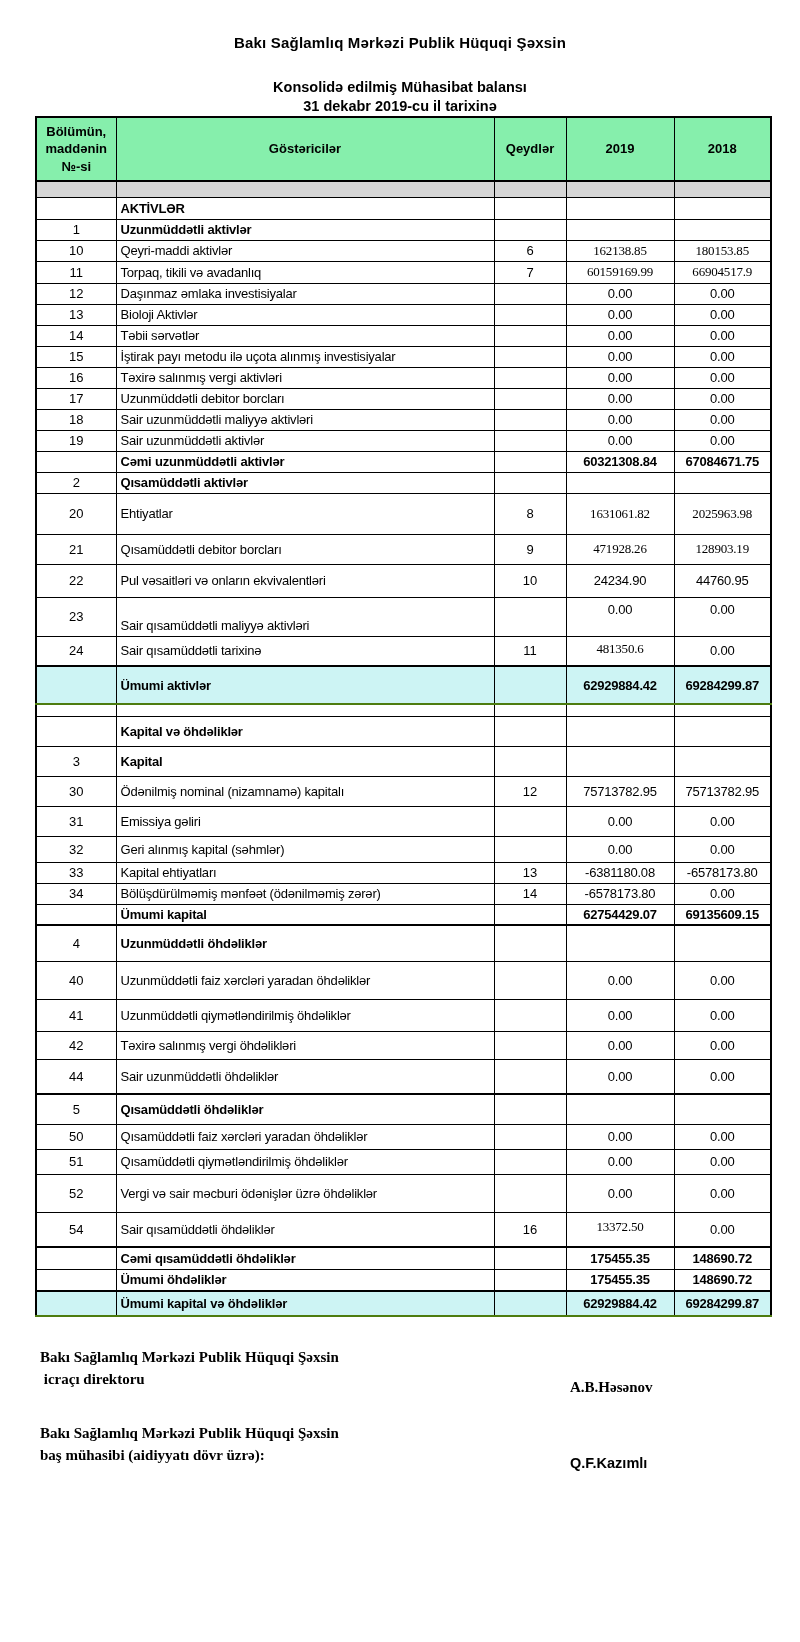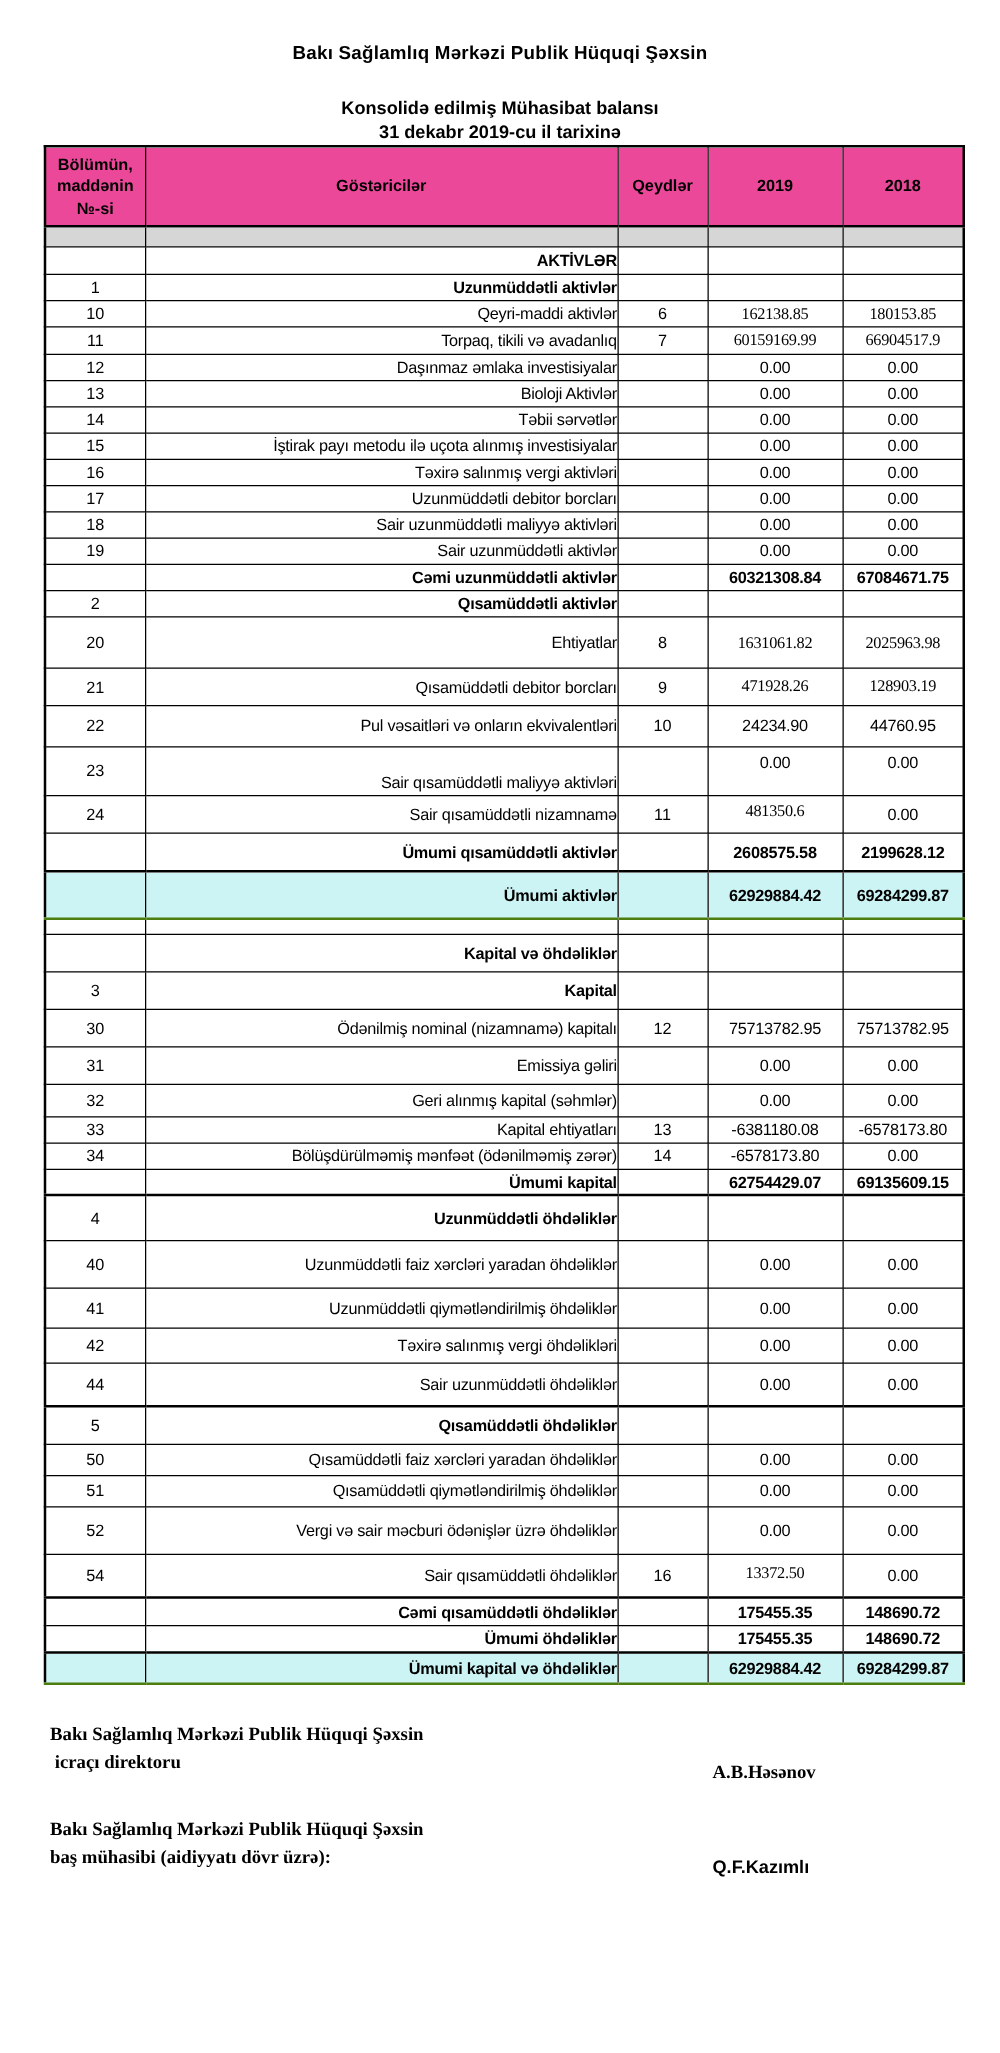--- a/index.html
+++ b/index.html
@@ -34,32 +34,32 @@
     width:735px;
     border:2px solid #000;
   }
   table.balance th, table.balance td {
     border:1px solid #000;
     font-size:13px;
     vertical-align:middle;
     overflow:hidden;
   }
   thead th {
-    background:#ec4899;
+    background:#86efac;
     height:64px;
     font-weight:bold;
     text-align:center;
     border-bottom:2px solid #000;
     line-height:1.35;
   }
   th.multiline { white-space:pre-line; }
   tr.strip td { background:#d6d6d6; height:16px; border-top:2px solid #000; }
 
   td.c-no   { text-align:center; }
-  td.c-label{ text-align:right; padding-left:4px; letter-spacing:-0.2px; }
+  td.c-label{ text-align:left; padding-left:4px; letter-spacing:-0.2px; }
   td.c-note { text-align:center; }
   td.c-val  { text-align:center; letter-spacing:-0.2px; }
 
   tr.section td.c-label { font-weight:bold; }
   tr.total td.c-label, tr.total td.c-val { font-weight:bold; }
 
   td.serif { font-family:"Liberation Serif","DejaVu Serif",serif; font-size:13.5px; }
   td.low { vertical-align:bottom; padding-bottom:4px; }
 
   tr.hl td { background:#cdf4f4; border-top:2px solid #000; border-bottom:2px solid #4d7c0f; }
@@ -243,31 +243,24 @@
         </tr>
         <tr class="item" style="height: 39px; padding-left: 24px;">
           <td class="c-no">23</td>
           <td class="c-label" style="vertical-align: bottom; padding-bottom: 3px;">Sair qısamüddətli maliyyə aktivləri</td>
           <td class="c-note"></td>
           <td class="c-val" style="vertical-align: top; padding-top: 4px;">0.00</td>
           <td class="c-val" style="vertical-align: top; padding-top: 4px;">0.00</td>
         </tr>
         <tr class="item" style="height: 30px;">
           <td class="c-no">24</td>
-          <td class="c-label">Sair qısamüddətli nizamnamə</td>
+          <td class="c-label">Sair qısamüddətli tarixinə</td>
           <td class="c-note">11</td>
           <td class="c-val serif low">481350.6</td>
           <td class="c-val">0.00</td>
-        </tr>
-        <tr class="total" style="height: 31px;">
-          <td class="c-no"></td>
-          <td class="c-label">Ümumi qısamüddətli aktivlər</td>
-          <td class="c-note"></td>
-          <td class="c-val">2608575.58</td>
-          <td class="c-val">2199628.12</td>
         </tr>
         <tr class="total hl" style="height: 38px;">
           <td class="c-no"></td>
           <td class="c-label">Ümumi aktivlər</td>
           <td class="c-note"></td>
           <td class="c-val">62929884.42</td>
           <td class="c-val">69284299.87</td>
         </tr>
         <tr style="height: 12px;">
           <td class="c-no"></td>

